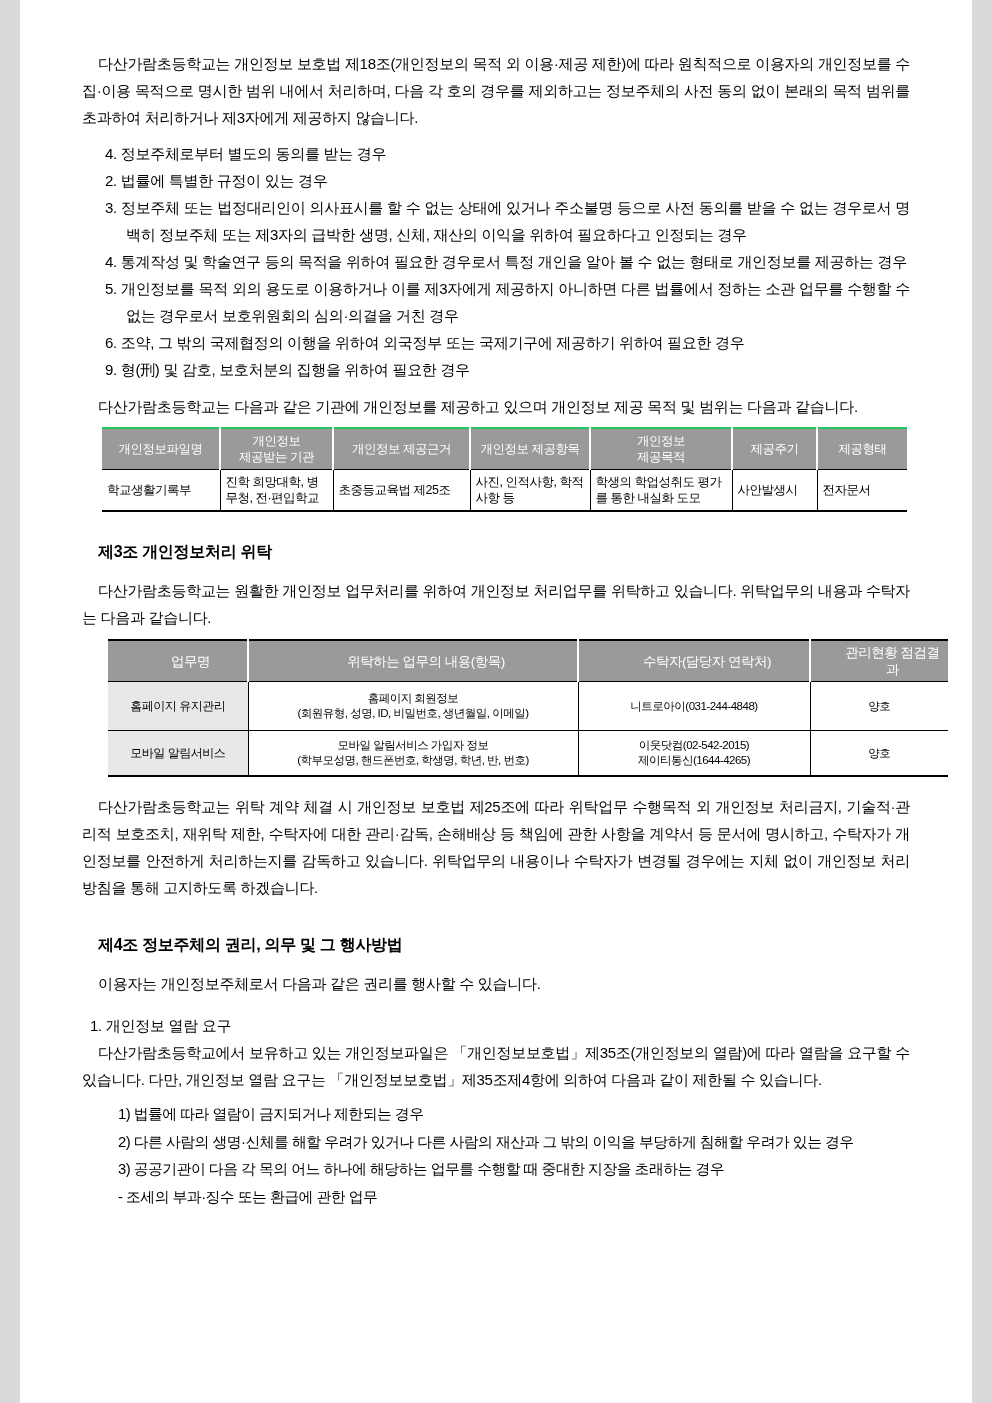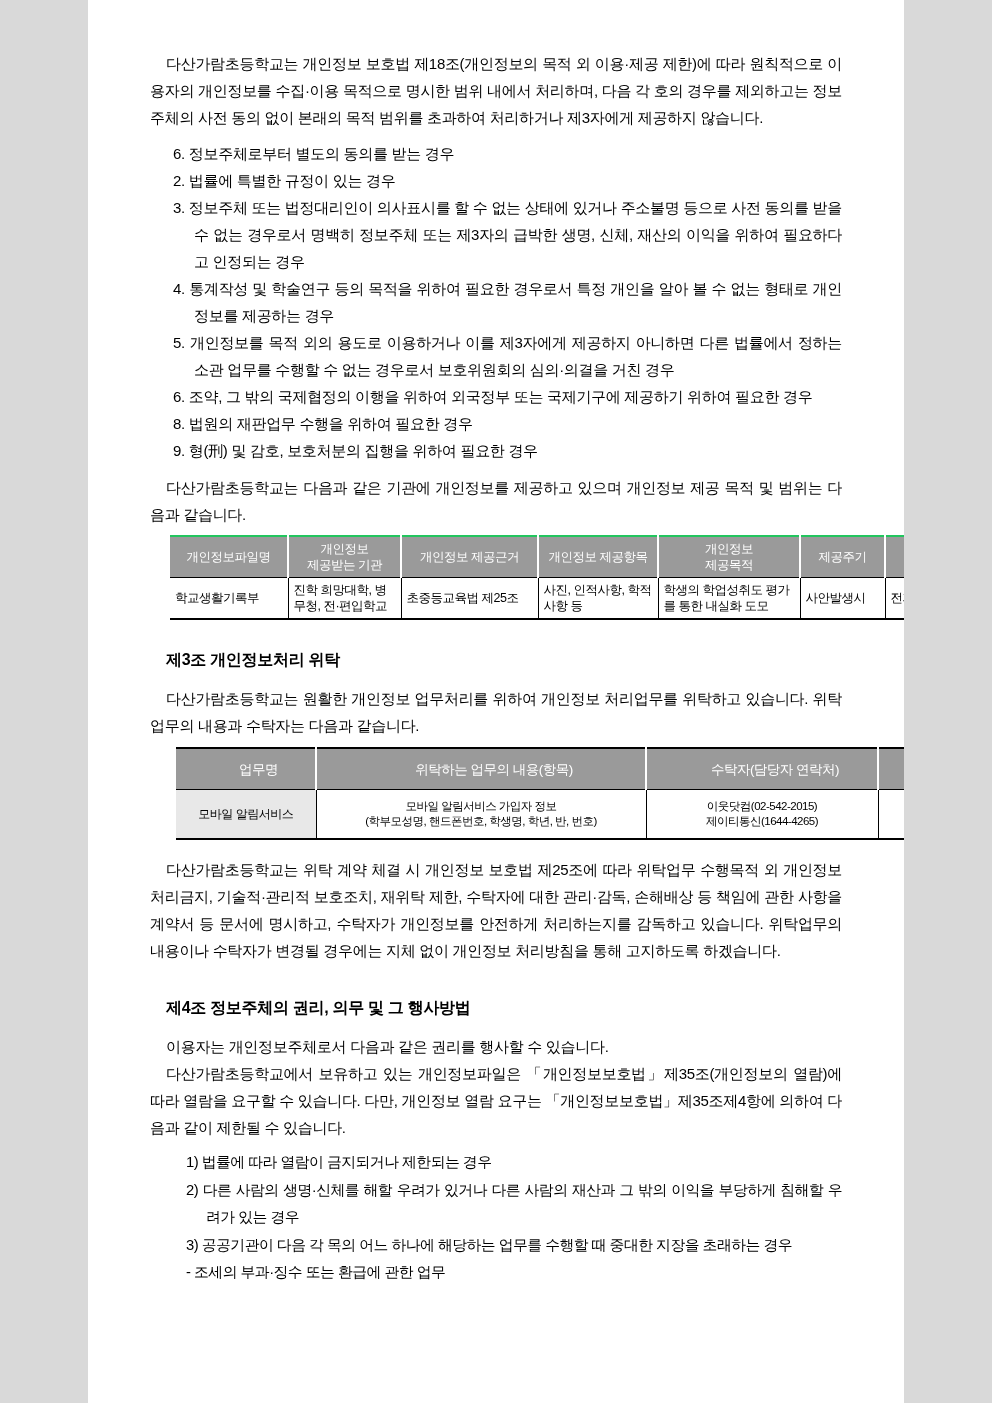--- a/index.html
+++ b/index.html
@@ -1,17 +1,17 @@
 <!DOCTYPE html>
 <html lang="ko" style="--text: #000000; --table_header_bg: #9a9a9a; --table_header_text: #ffffff; --row_label_bg: #e8e8e8;"><head>
 <meta charset="utf-8">
 <style>
   html,body { margin:0; padding:0; background:#d9d9d9; }
   .page {
-    width: 816px; height: 1403px; margin: 0 auto;
+    width: 952px; height: 1403px; margin: 0 auto;
     background: #ffffff; color: var(--text, #000);
     font-family: "Liberation Sans", "DejaVu Sans", sans-serif;
     overflow: hidden; box-sizing: border-box;
     position: relative;
   }
   .content { padding: 50px 62px 0 62px; }
   .body {
     margin: 0; font-size: 15px; line-height: 27px;
     text-align: justify; word-break: break-all;
     letter-spacing: -0.3px;
@@ -82,27 +82,26 @@
 </style>
 </head>
 <body>
 
 <div class="page">
   <div class="content">
 
     <p class="body indent">다산가람초등학교는 개인정보 보호법 제18조(개인정보의 목적 외 이용·제공 제한)에 따라 원칙적으로 이용자의 개인정보를 수집·이용 목적으로 명시한 범위 내에서 처리하며, 다음 각 호의 경우를 제외하고는 정보주체의 사전 동의 없이 본래의 목적 범위를 초과하여 처리하거나 제3자에게 제공하지 않습니다.</p>
 
     <div class="list">
-      <div class="list-item">6. 정보주체로부터 별도의 동의를 받는 경우</div>
+      <div class="list-item">4. 정보주체로부터 별도의 동의를 받는 경우</div>
       <div class="list-item">2. 법률에 특별한 규정이 있는 경우</div>
       <div class="list-item">3. 정보주체 또는 법정대리인이 의사표시를 할 수 없는 상태에 있거나 주소불명 등으로 사전 동의를 받을 수 없는 경우로서 명백히 정보주체 또는 제3자의 급박한 생명, 신체, 재산의 이익을 위하여 필요하다고 인정되는 경우</div>
       <div class="list-item">4. 통계작성 및 학술연구 등의 목적을 위하여 필요한 경우로서 특정 개인을 알아 볼 수 없는 형태로 개인정보를 제공하는 경우</div>
       <div class="list-item">5. 개인정보를 목적 외의 용도로 이용하거나 이를 제3자에게 제공하지 아니하면 다른 법률에서 정하는 소관 업무를 수행할 수 없는 경우로서 보호위원회의 심의·의결을 거친 경우</div>
       <div class="list-item">6. 조약, 그 밖의 국제협정의 이행을 위하여 외국정부 또는 국제기구에 제공하기 위하여 필요한 경우</div>
-      <div class="list-item">8. 법원의 재판업무 수행을 위하여 필요한 경우</div>
       <div class="list-item">9. 형(刑) 및 감호, 보호처분의 집행을 위하여 필요한 경우</div>
     </div>
 
     <p class="body indent mt-provision">다산가람초등학교는 다음과 같은 기관에 개인정보를 제공하고 있으며 개인정보 제공 목적 및 범위는 다음과 같습니다.</p>
 
     <table class="t1">
       <colgroup>
         <col style="width:118px">
           <col style="width:113px">
           <col style="width:137px">
@@ -150,35 +149,43 @@
       <thead>
         <tr>
           <th>업무명</th>
           <th>위탁하는 업무의 내용(항목)</th>
           <th>수탁자(담당자 연락처)</th>
           <th>관리현황 점검결과</th>
         </tr>
       </thead>
       <tbody>
         <tr>
+          <td class="rowlabel">홈페이지 유지관리</td>
+          <td class="pre">홈페이지 회원정보
+(회원유형, 성명, ID, 비밀번호, 생년월일, 이메일)</td>
+          <td class="pre">니트로아이(031-244-4848)</td>
+          <td>양호</td>
+        </tr>
+        <tr>
           <td class="rowlabel">모바일 알림서비스</td>
           <td class="pre">모바일 알림서비스 가입자 정보
 (학부모성명, 핸드폰번호, 학생명, 학년, 반, 번호)</td>
           <td class="pre">이웃닷컴(02-542-2015)
 제이티통신(1644-4265)</td>
           <td>양호</td>
         </tr>
       </tbody>
     </table>
 
     <p class="body indent note">다산가람초등학교는 위탁 계약 체결 시 개인정보 보호법 제25조에 따라 위탁업무 수행목적 외 개인정보 처리금지, 기술적·관리적 보호조치, 재위탁 제한, 수탁자에 대한 관리·감독, 손해배상 등 책임에 관한 사항을 계약서 등 문서에 명시하고, 수탁자가 개인정보를 안전하게 처리하는지를 감독하고 있습니다. 위탁업무의 내용이나 수탁자가 변경될 경우에는 지체 없이 개인정보 처리방침을 통해 고지하도록 하겠습니다.</p>
 
     <h2 class="section-title mt-s4">제4조 정보주체의 권리, 의무 및 그 행사방법</h2>
     <p class="body indent">이용자는 개인정보주체로서 다음과 같은 권리를 행사할 수 있습니다.</p>
 
+    <h3 class="sub-heading">1. 개인정보 열람 요구</h3>
     <p class="body indent">다산가람초등학교에서 보유하고 있는 개인정보파일은 「개인정보보호법」제35조(개인정보의 열람)에 따라 열람을 요구할 수 있습니다. 다만, 개인정보 열람 요구는 「개인정보보호법」제35조제4항에 의하여 다음과 같이 제한될 수 있습니다.</p>
 
     <div class="restrictions">
       <div class="sub-item">1) 법률에 따라 열람이 금지되거나 제한되는 경우</div>
       <div class="sub-item">2) 다른 사람의 생명·신체를 해할 우려가 있거나 다른 사람의 재산과 그 밖의 이익을 부당하게 침해할 우려가 있는 경우</div>
       <div class="sub-item">3) 공공기관이 다음 각 목의 어느 하나에 해당하는 업무를 수행할 때 중대한 지장을 초래하는 경우</div>
       <div class="sub-item">- 조세의 부과·징수 또는 환급에 관한 업무</div>
     </div>
 
   </div>

